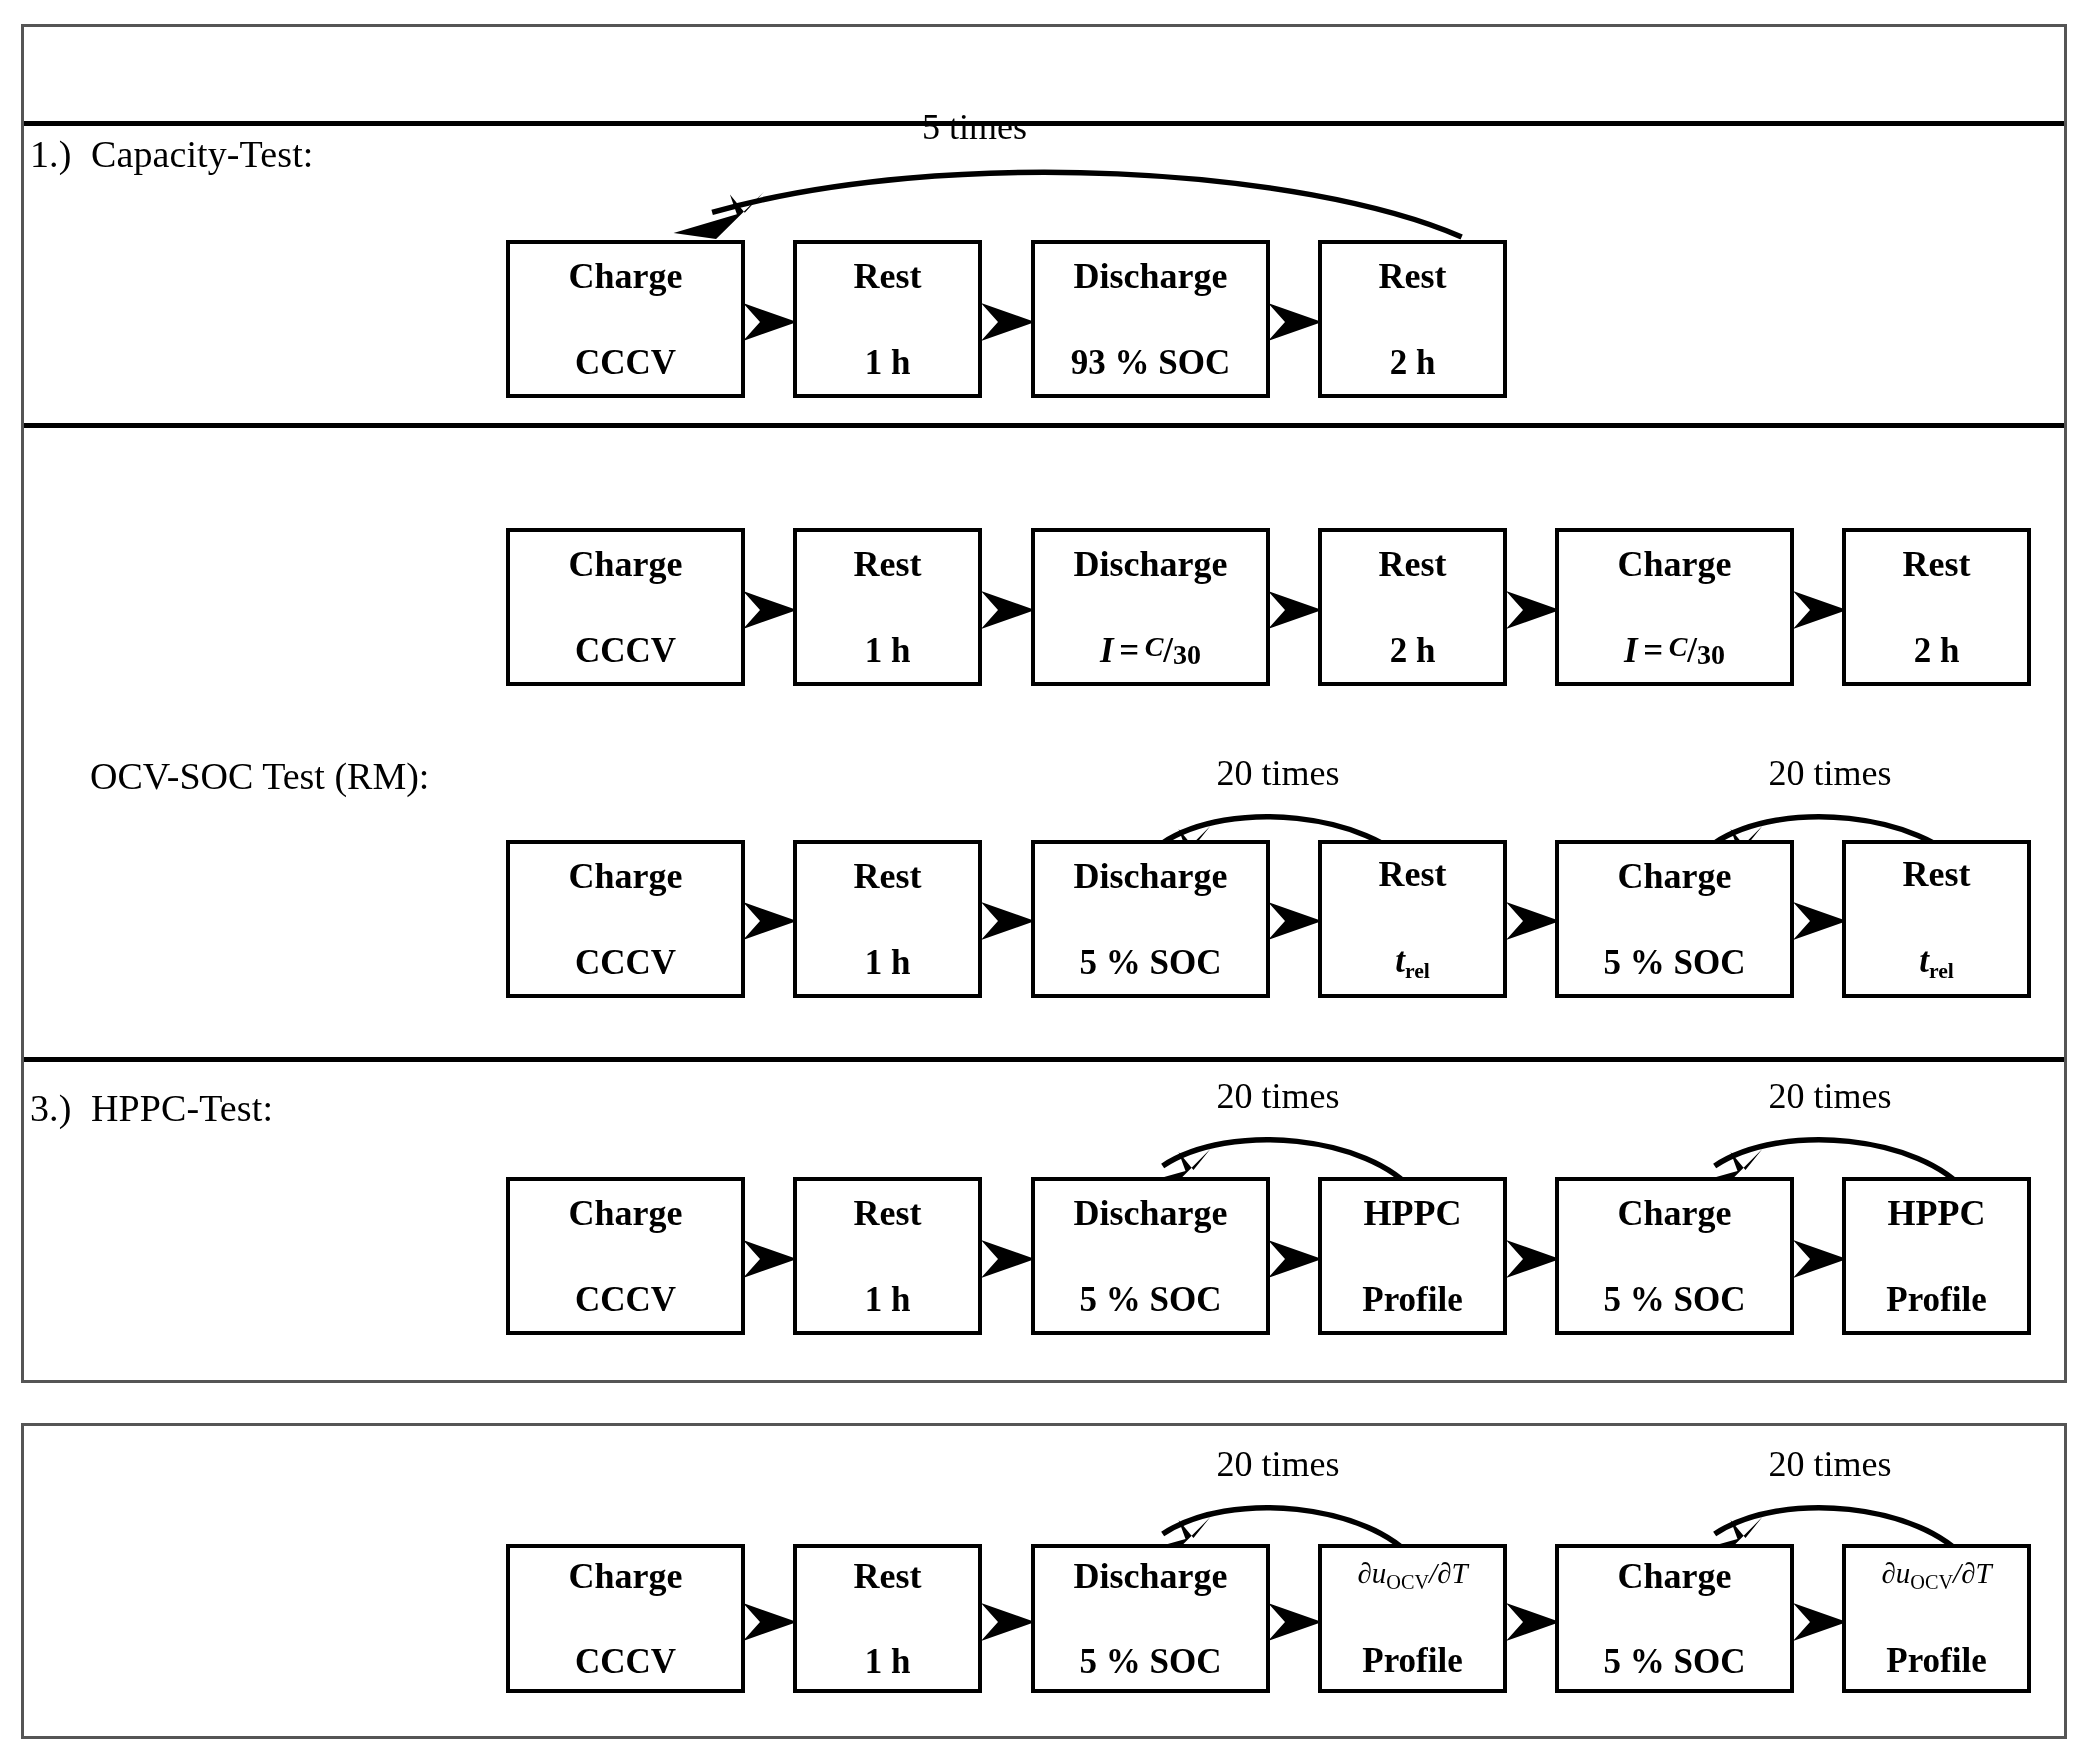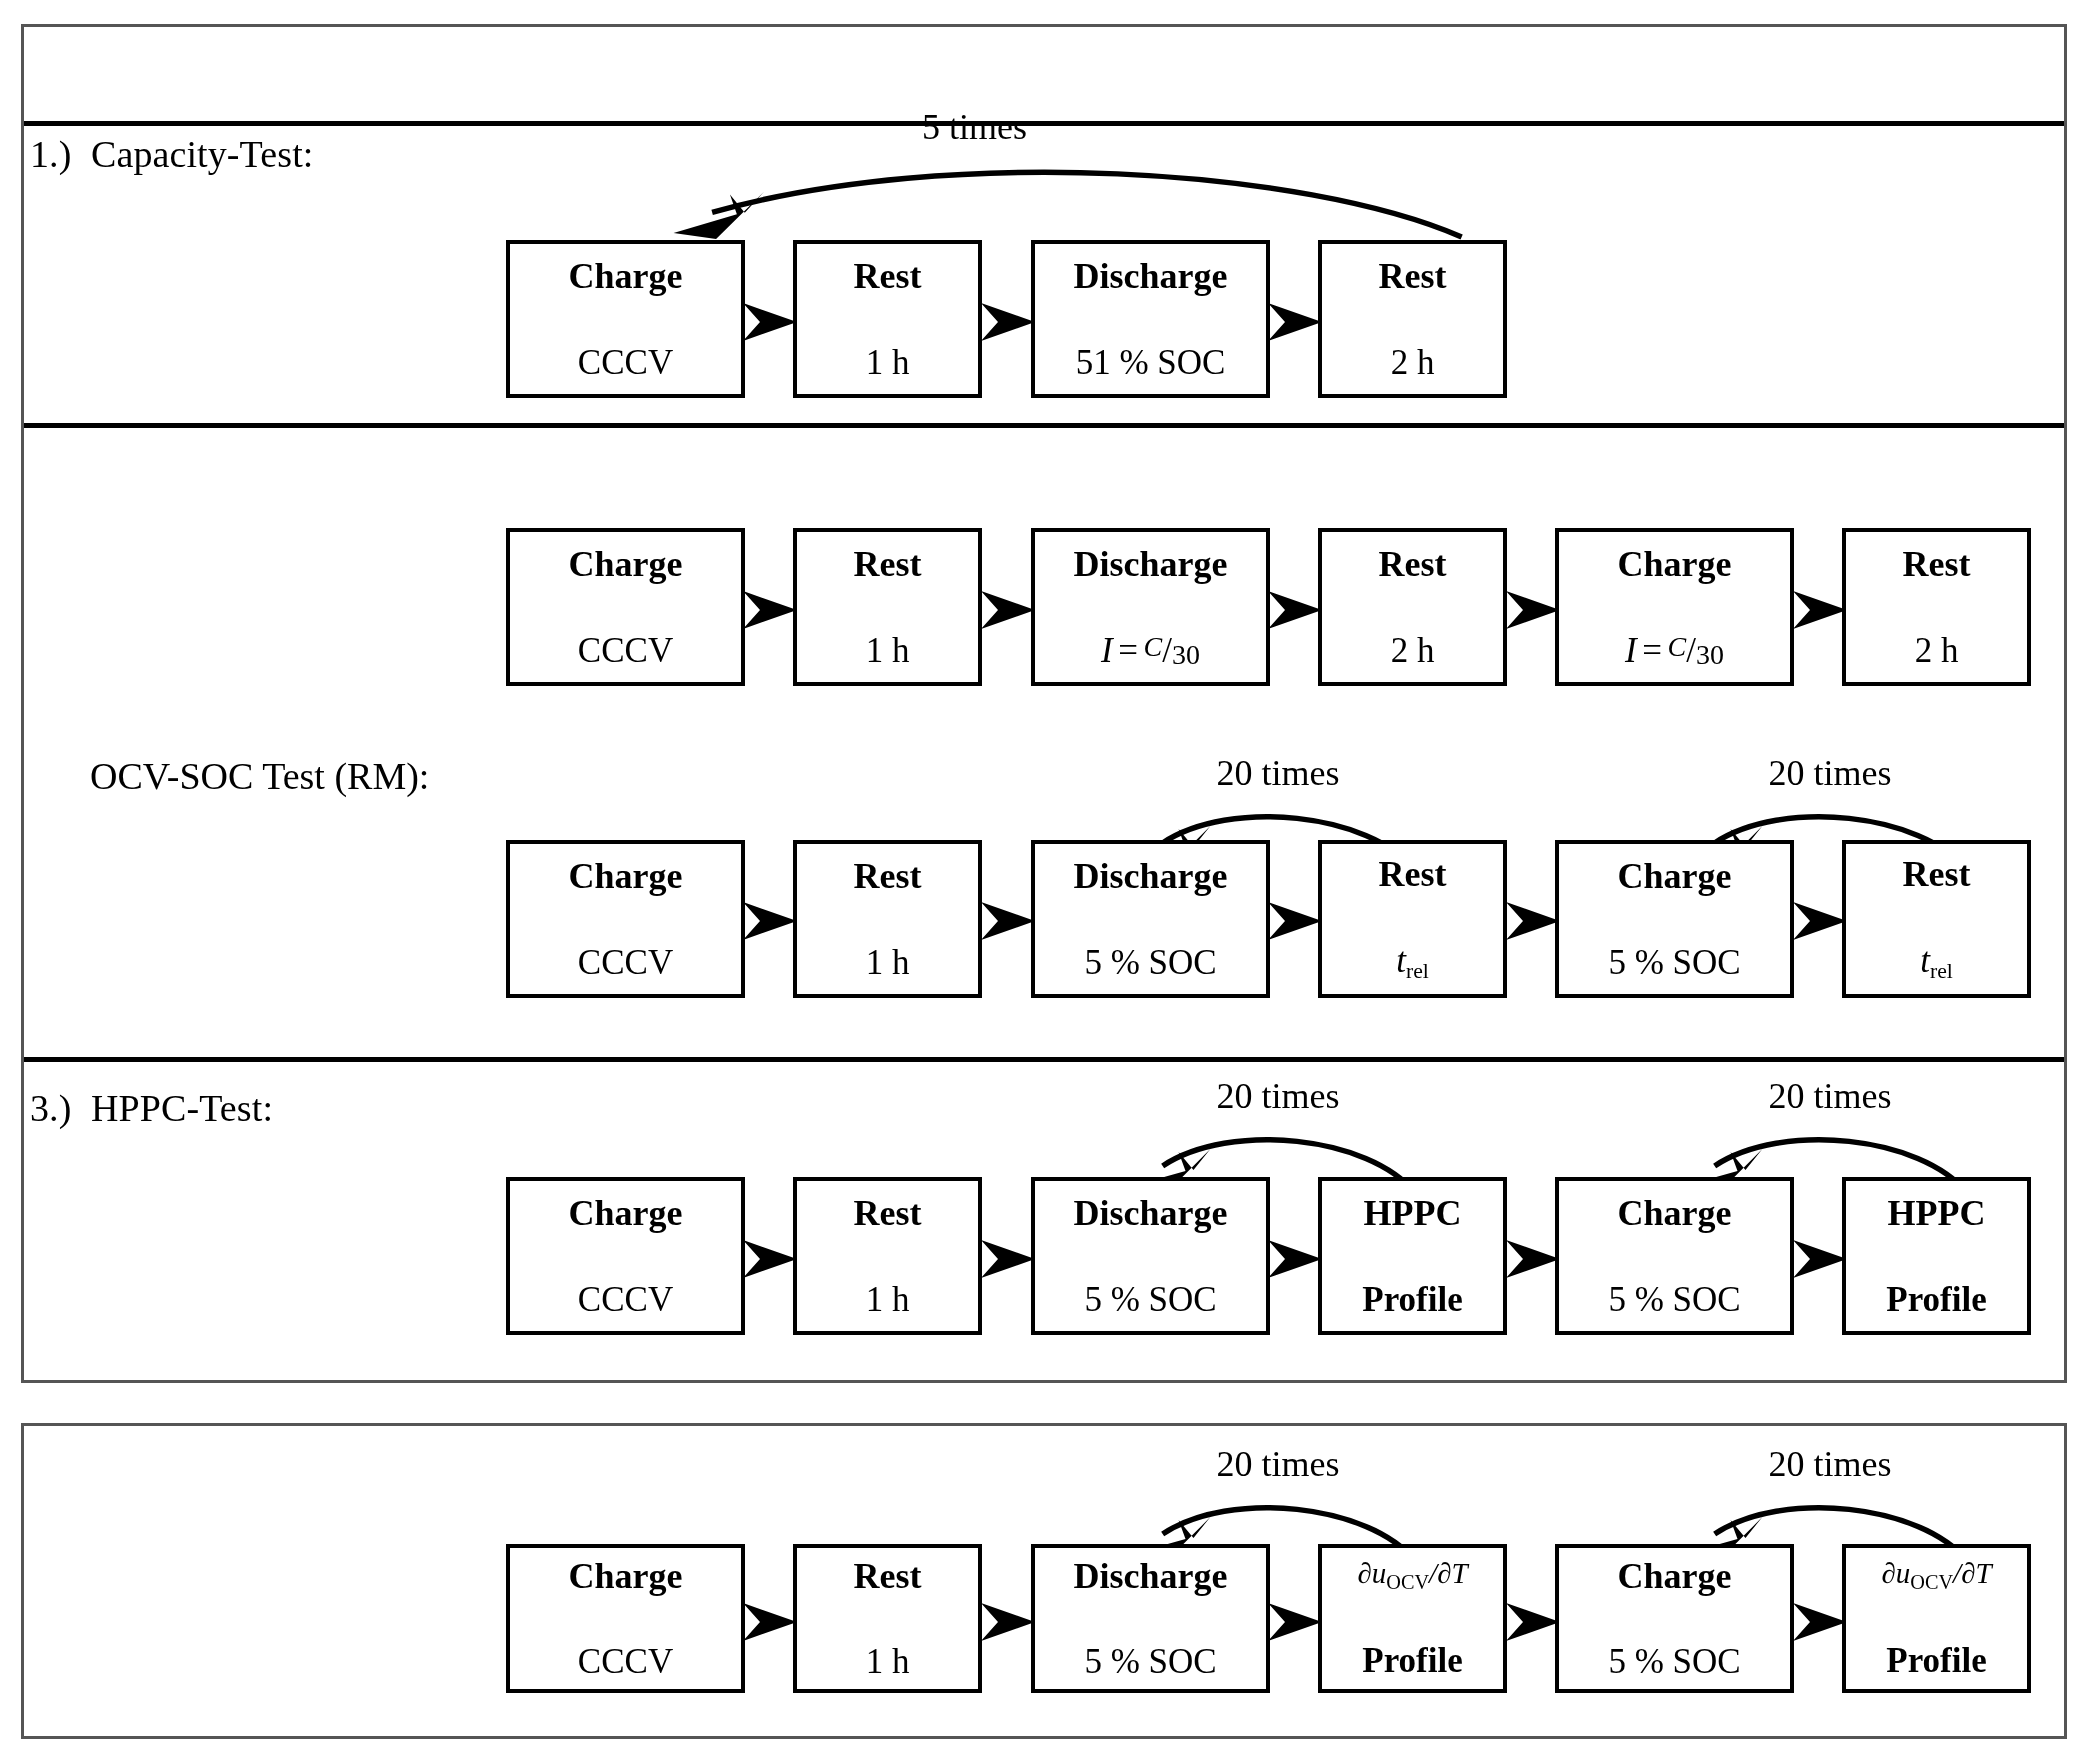--- a/index.html
+++ b/index.html
@@ -69,20 +69,21 @@
     font-weight:bold;
     font-size:36px;
     line-height:1.06;
     white-space:nowrap;
   }
   .pbox .l2{
     font-size:35px;
     line-height:1.06;
     white-space:nowrap;
     margin-top:5.5px;
+    font-weight:bold;
   }
   .pbox .l2.bold{font-weight:bold;}
 
   
   .mi{font-style:italic;}
   .sub{font-size:.62em;vertical-align:-0.28em;font-style:normal;}
   .frac-c{font-style:italic;font-size:.80em;vertical-align:0.22em;}
   .frac-d{font-size:.80em;vertical-align:-0.06em;}
   .slash{font-size:1.0em;}
   .eq{padding:0 .16em;}
@@ -138,21 +139,21 @@
     <div class="l2">1 h</div>
   </div>
   <div class="arrow-h" style="left:978px;top:298px;">
     <svg width="60" height="48" viewBox="0 0 120 96">
         <path d="M 6 10 L 114 48 L 6 86 L 40 48 Z" fill="#000"></path>
       </svg>
   </div>
 
   <div class="pbox" style="left:1031px;top:240px;width:239px;height:158px;">
     <div class="l1">Discharge</div>
-    <div class="l2">51 % SOC</div>
+    <div class="l2">93 % SOC</div>
   </div>
   <div class="arrow-h" style="left:1265px;top:298px;">
     <svg width="60" height="48" viewBox="0 0 120 96">
         <path d="M 6 10 L 114 48 L 6 86 L 40 48 Z" fill="#000"></path>
       </svg>
   </div>
 
   <div class="pbox" style="left:1318px;top:240px;width:189px;height:158px;">
     <div class="l1">Rest</div>
     <div class="l2">2 h</div>

